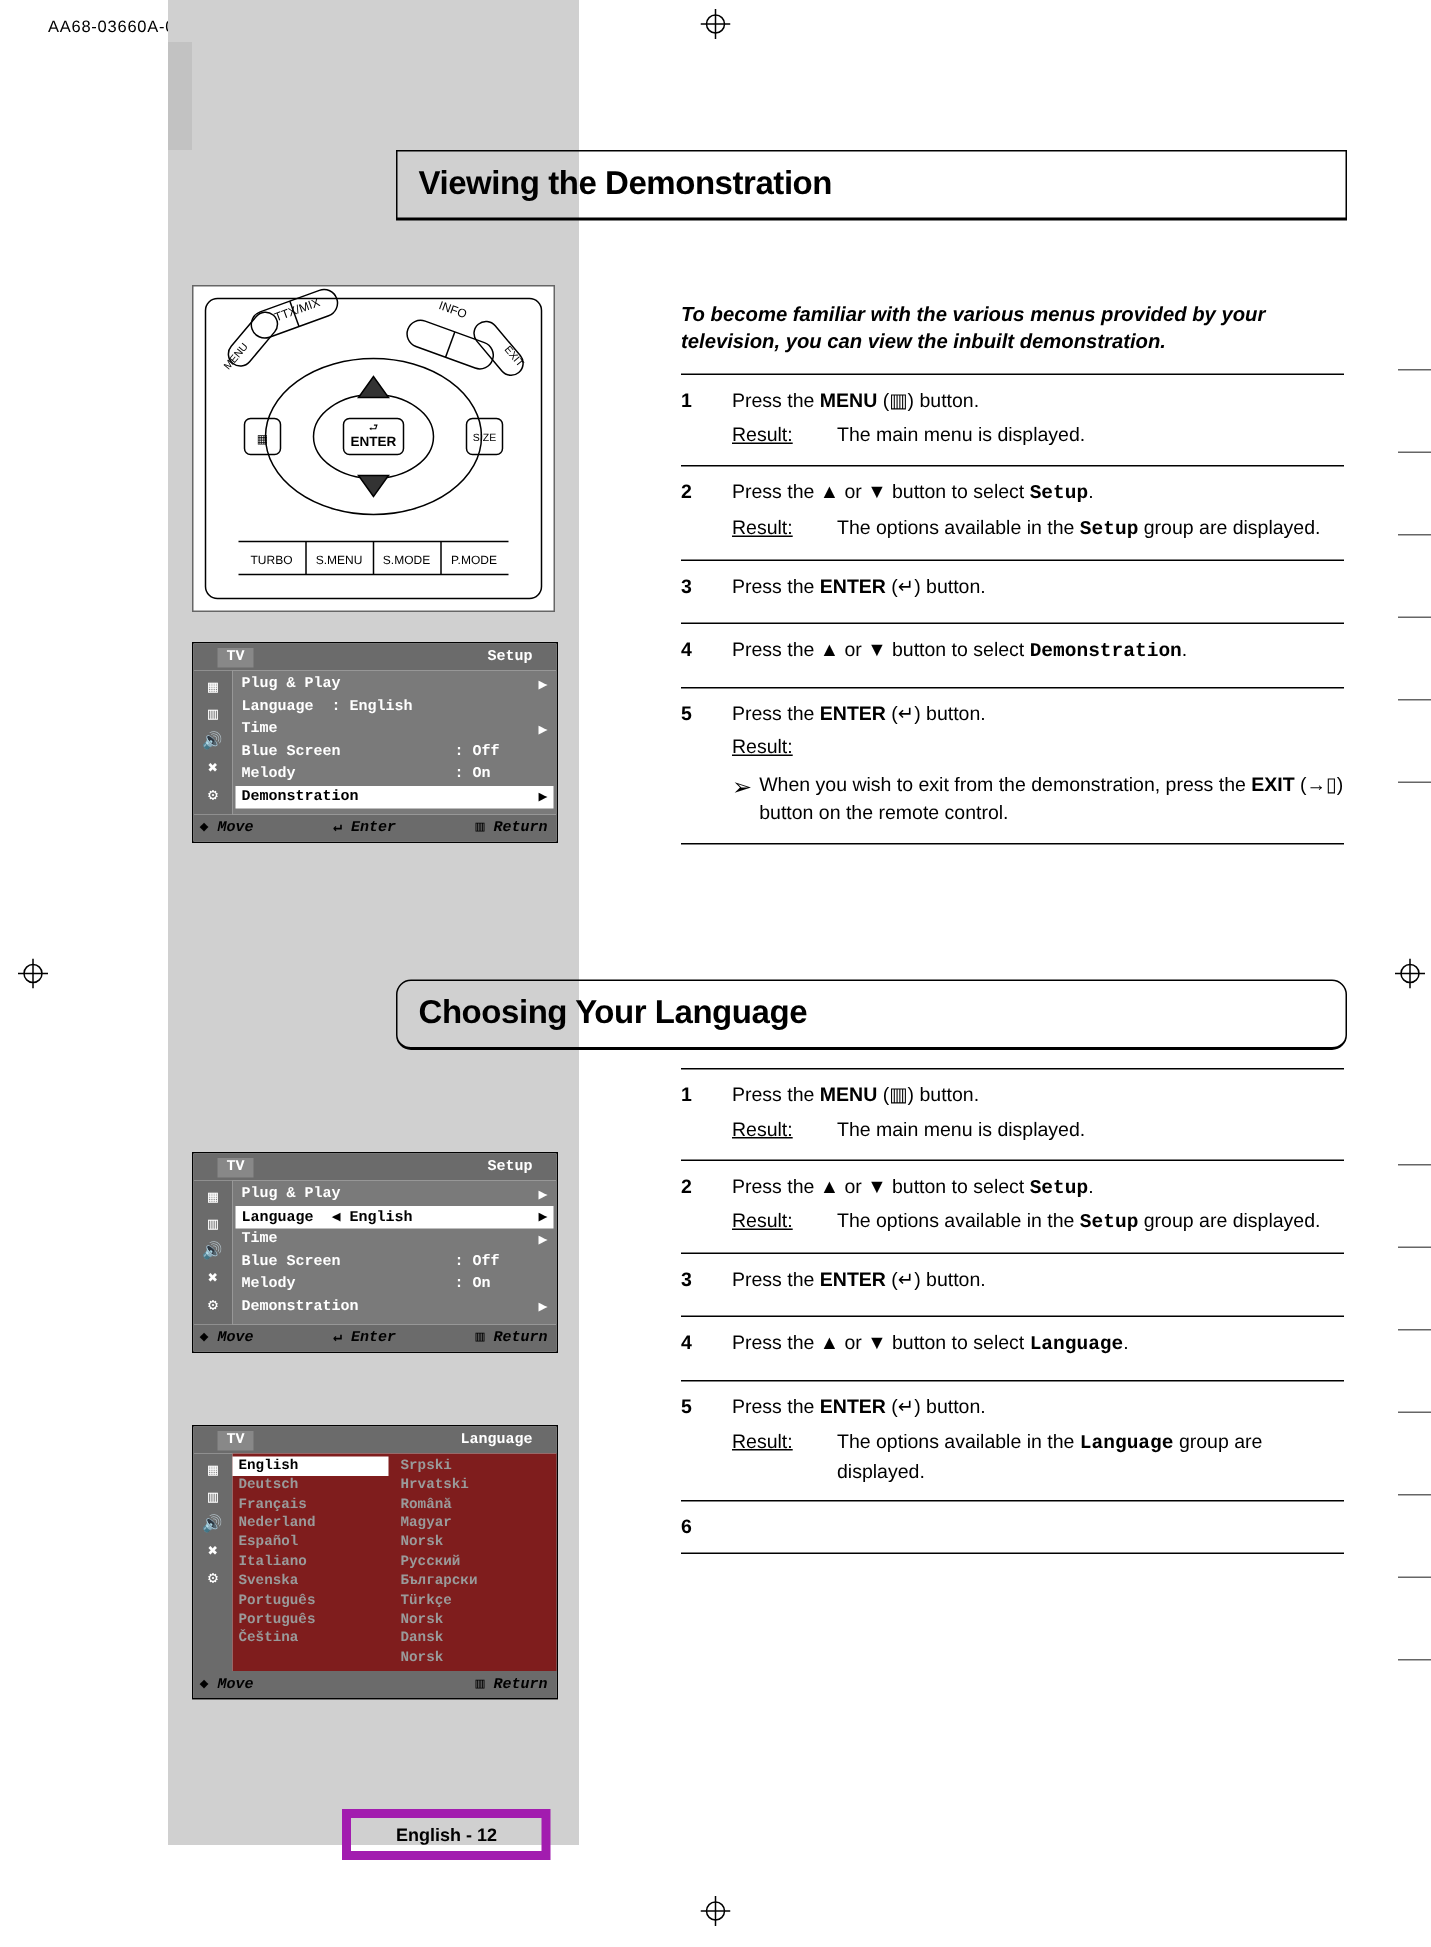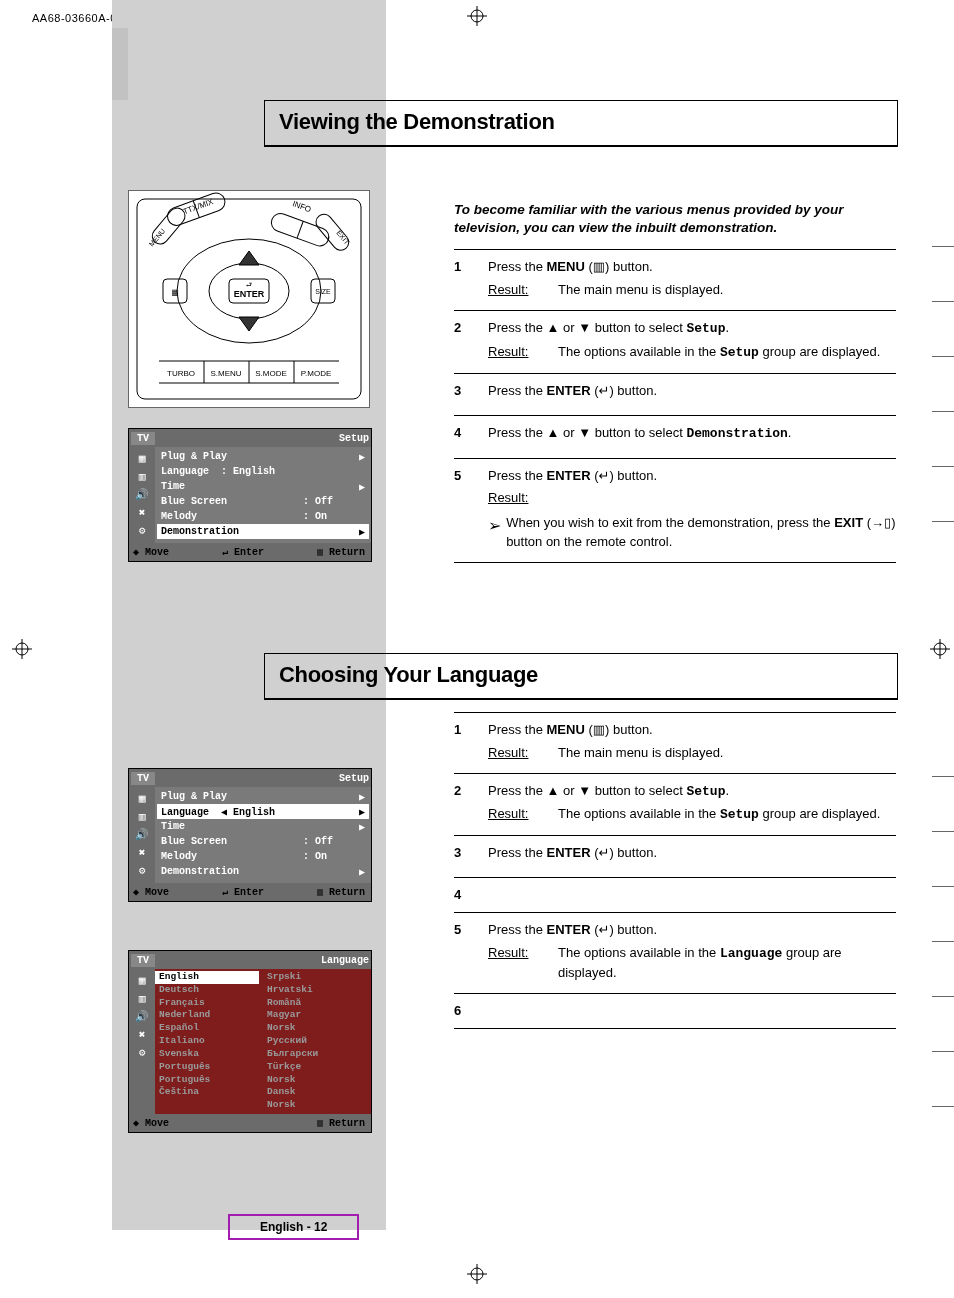--- a/index.html
+++ b/index.html
@@ -24,38 +24,38 @@
   .body { flex: 1; font-size: 13px; line-height: 1.45; }
   .body .first { margin-bottom: 4px; }
   .result-row { display:flex; }
   .result-label { text-decoration: underline; width: 70px; }
   .result-text { flex: 1; }
   .note-row { display:flex; margin-top: 6px; }
   .note-icon { width: 26px; font-size: 16px; }
   .mono { font-family: "Courier New", monospace; font-weight: bold; }
   .bold { font-weight: bold; }
   .osd { position: absolute; width: 244px; background: #fff; border: 1px solid #000; font-family: "Courier New", monospace; font-size: 10px; font-weight: bold; color: #fff; }
-  .osd-head { background: #6b6b6b; height: 18px; display:flex; align-items:center; padding: 0 2px; justify-content: space-between; }
+  .osd-head { background: #6b6b6b; height: 18px; display:flex; align-items:center; padding: 0 16px; justify-content: space-between; }
   .osd-body { display:flex; }
   .osd-icons { width: 26px; background: #6b6b6b; padding: 2px 0; }
   .osd-icons div { height: 18px; display:flex; align-items:center; justify-content:center; color:#fff; font-size:11px; }
   .osd-list { flex:1; background: #7a7a7a; padding: 2px 6px 4px; }
   .osd-row { display:flex; height: 15px; align-items:center; }
   .osd-row .lbl { flex:1; white-space: pre; }
   .osd-row .val { width: 52px; white-space: pre; }
   .osd-row .arr { width: 10px; text-align:right; }
   .osd-row.hl { background:#fff; color:#000; margin-left:-4px; padding-left:4px; margin-right:-4px; padding-right:4px; }
   .osd-foot { background:#6b6b6b; height: 18px; display:flex; align-items:center; padding: 0 6px 0 4px; color:#000; justify-content:space-between; }
-  .osd-foot span { white-space: pre; }
+  .osd-foot span { white-space: pre; font-style: italic; }
   .osd-twocol { display:flex; flex:1; background:#7f1d1d; }
   .osd-twocol ul { list-style:none; flex:1; padding: 2px 4px; font-size: 9.5px; line-height: 1.35; color:#9a9a9a; font-weight:bold;}
   .osd-twocol ul li.hl { background:#fff; color:#000; margin-left:-4px; padding-left:4px;}
   .remote { position:absolute; top:190px; left:128px; width:242px; height:218px; border:1px solid #666; background:#fff;}
   .pagefoot { position:absolute; left:228px; bottom: 58px; display:flex; align-items:center; }
-  .pagefoot .box { border:2px solid #a21caf; padding: 4px 30px; font-size: 12px; font-weight:bold; }
+  .pagefoot .box { border:6px solid #a21caf; padding: 4px 30px; font-size: 12px; font-weight:bold; }
   .right-ticks { position:absolute; right:0; top: 246px; }
   .right-ticks div { border-top: 1px solid #666; width: 22px; margin-left:auto; }
   svg text { font-family: Arial, sans-serif; }
 </style>
 </head>
 <body>
 
 <div class="header-line">AA68-03660A-00Eng  6/7/05  4:46 PM  Page 12</div>
 
 <div class="crop t">
@@ -155,21 +155,21 @@
             <span class="result-label">Result:</span>
           </div>
         <div class="note-row">
             <span class="note-icon">➢</span>
             <span><span>When you wish to exit from the demonstration, press the </span><span class="bold">EXIT</span><span> (→▯) button on the remote control.</span></span>
           </div>
       </div>
     </div>
   </div>
 
-  <div class="section-title" style="margin-top: 90px;">
+  <div class="section-title" style="margin-top: 90px; border-radius: 10px;">
     <h2>Choosing Your Language</h2>
   </div>
 
 
   <div class="steps">
     <div class="step">
       <div class="num">1</div>
       <div class="body">
         <div class="first"><span>Press the </span><span class="bold">MENU</span><span> (▥) button.</span></div>
         <div class="result-row">
@@ -189,20 +189,23 @@
       </div>
     </div>
     <div class="step">
       <div class="num">3</div>
       <div class="body">
           <div class="first"><span>Press the </span><span class="bold">ENTER</span><span> (↵) button.</span></div>
         </div>
     </div>
     <div class="step">
       <div class="num">4</div>
+      <div class="body">
+          <div class="first"><span>Press the ▲ or ▼ button to select </span><span class="mono">Language</span><span>.</span></div>
+        </div>
     </div>
     <div class="step">
       <div class="num">5</div>
       <div class="body">
         <div class="first"><span>Press the </span><span class="bold">ENTER</span><span> (↵) button.</span></div>
         <div class="result-row">
             <span class="result-label">Result:</span>
             <span class="result-text"><span>The options available in the </span><span class="mono">Language</span><span> group are displayed.</span></span>
           </div>
       </div>

